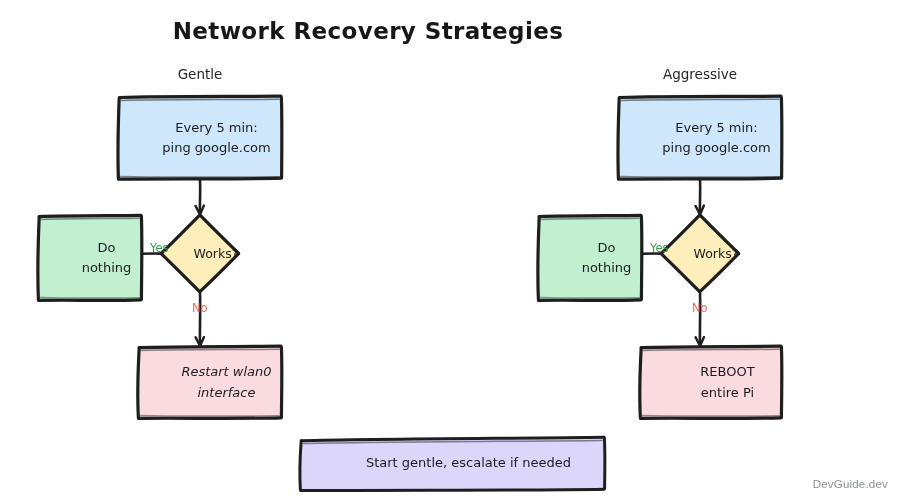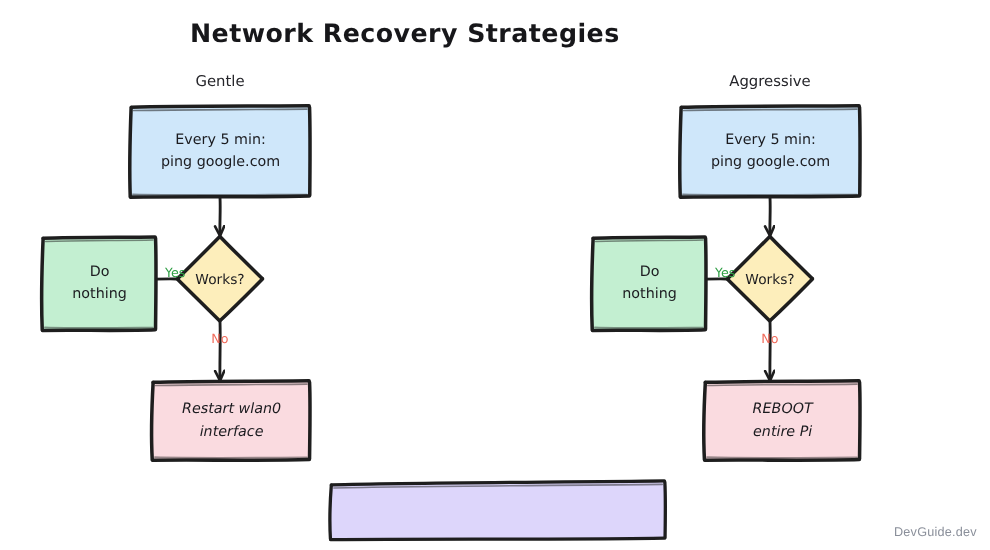--- a/index.html
+++ b/index.html
@@ -53,20 +53,21 @@
 
   .node-text {
     position: absolute;
     display: flex;
     flex-direction: column;
     align-items: center;
     justify-content: center;
     text-align: center;
     color: #1b1b1f;
     pointer-events: none;
+    padding-left: 16px;
   }
   .node-text span { display: block; line-height: 1.55; }
 
   .task-text { font-size: 13px; }
   .diamond-text { font-size: 12.5px; }
 
   .edge-label {
     position: absolute;
     font-size: 11.5px;
     white-space: nowrap;
@@ -240,24 +241,27 @@
 
   <div class="node-text diamond-text" style="left:662px; top:238px; width:76px; height:32px;">
     <span>Works?</span>
   </div>
 
   <div class="node-text task-text" style="left:539px; top:216px; width:103px; height:84px;">
     <span>Do</span>
     <span>nothing</span>
   </div>
 
-  <div class="node-text task-text" style="left:641px; top:347px; width:141px; height:71px;font-style:italic;">
+  <div class="node-text task-text" style="left:641px; top:347px; width:141px; height:71px;">
     <span>REBOOT</span>
     <span>entire Pi</span>
   </div>
 
   <div class="lbl edge-label edge-yes" style="left:650px; top:241px;">Yes</div>
   <div class="lbl edge-label edge-no" style="left:692px; top:301px;">No</div>
 
+  <div class="node-text task-text" style="left:300px; top:437px; width:305px; height:53px;">
+    <span>Start gentle, escalate if needed</span>
+  </div>
 
   <div id="watermark">DevGuide.dev</div>
 
 </div>
 
 </body></html>

